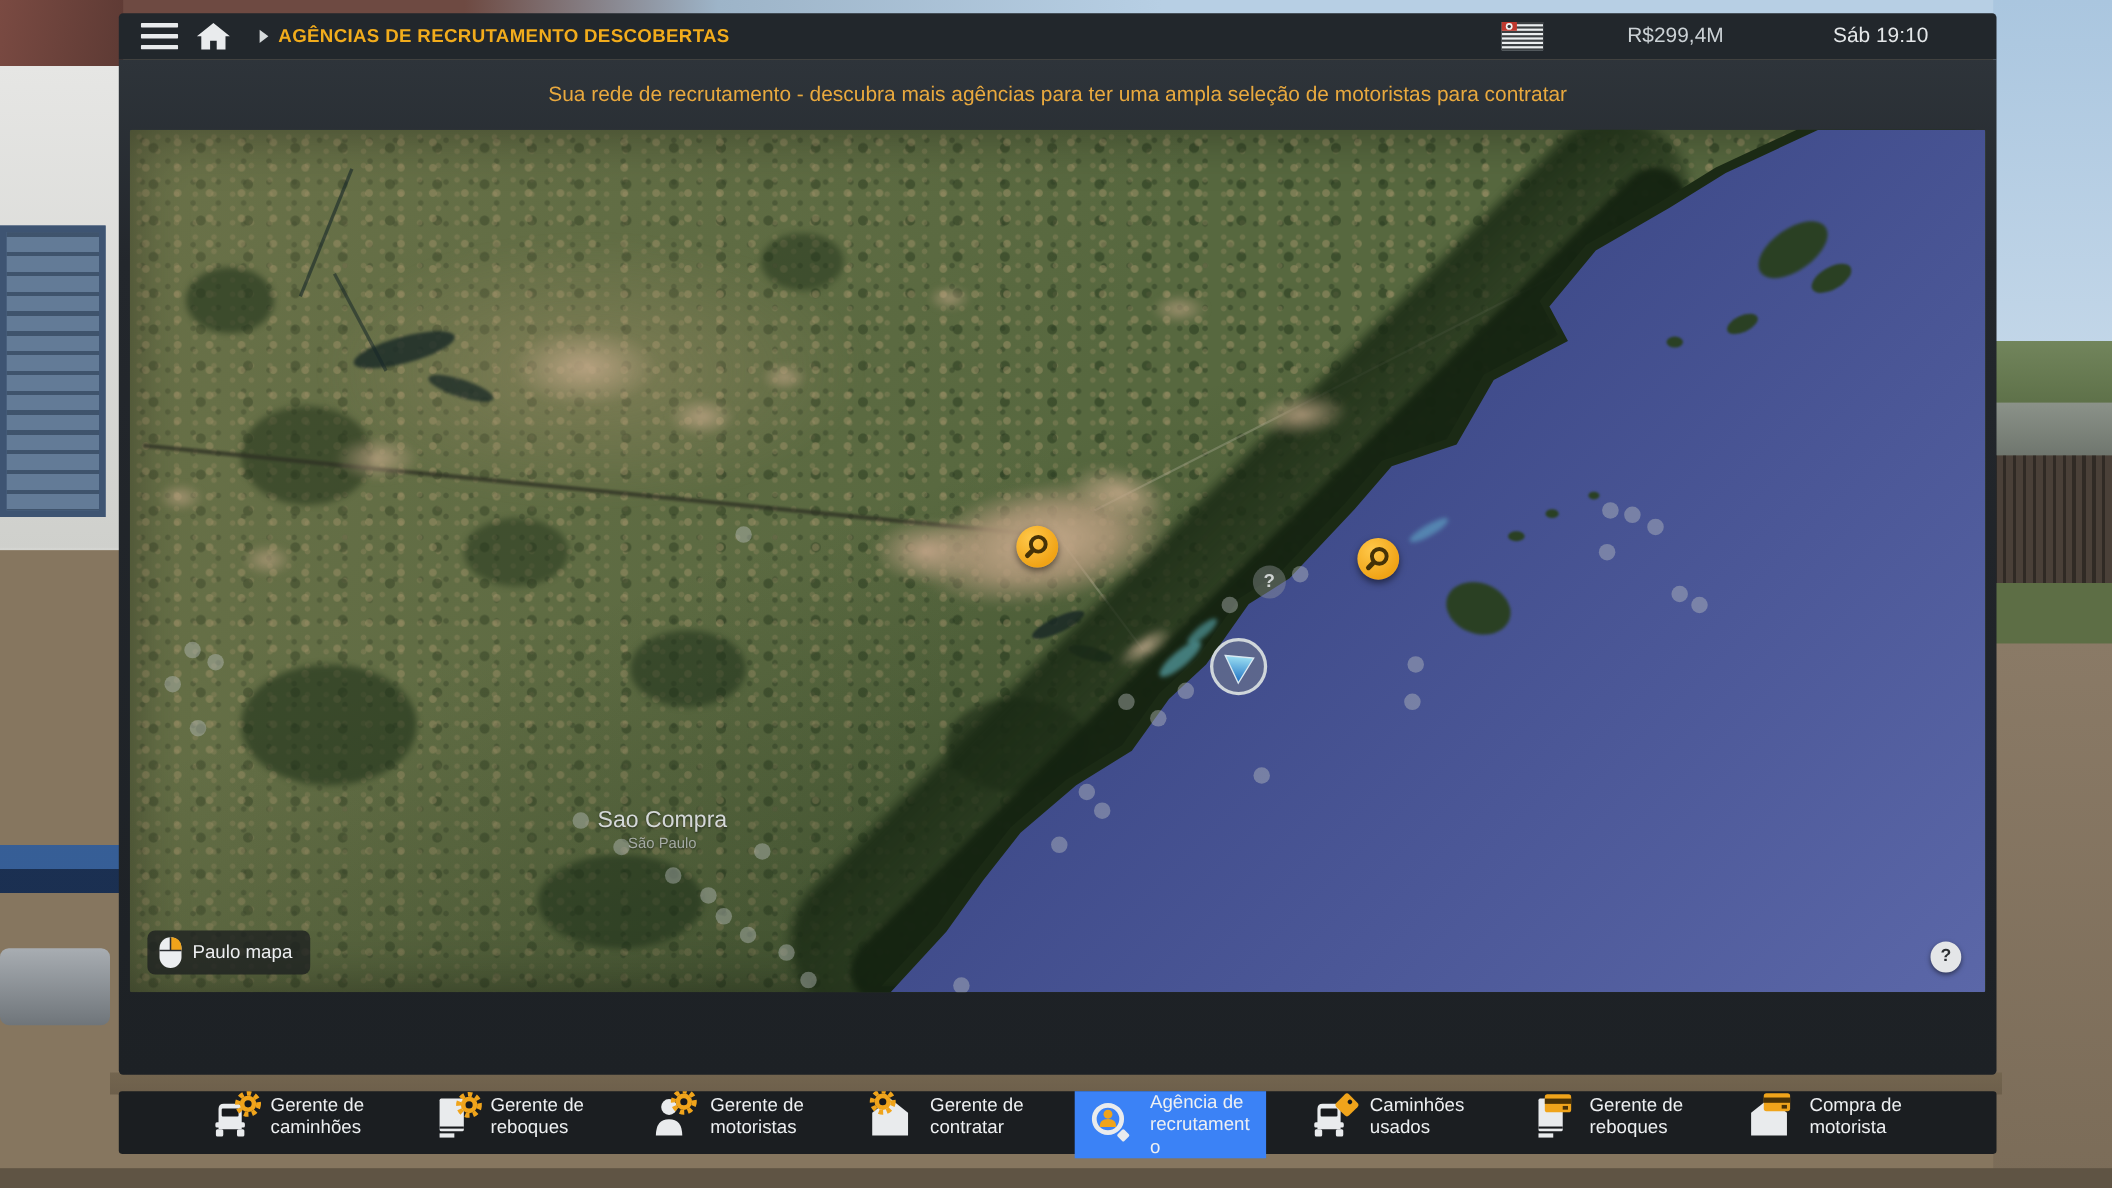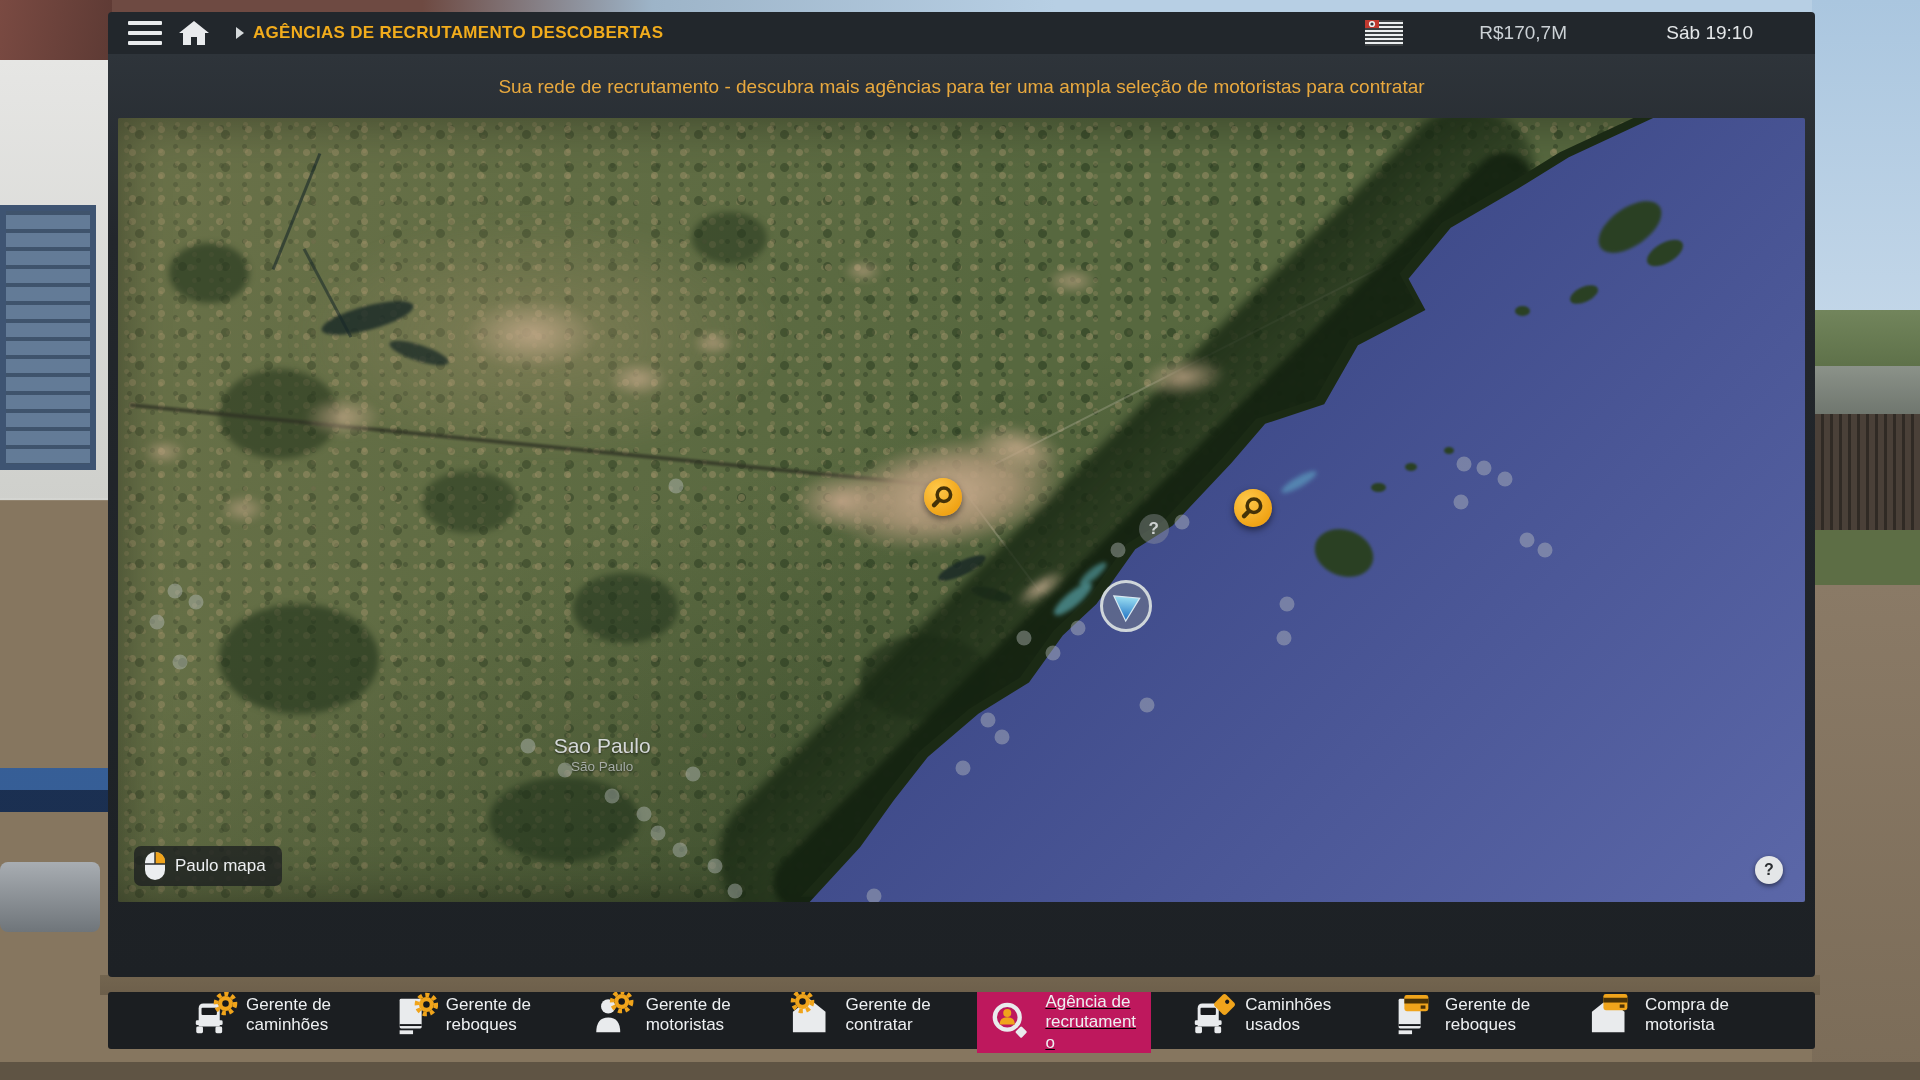--- a/index.html
+++ b/index.html
@@ -84,21 +84,21 @@
   
   .hire-btn{position:absolute;left:50%;top:872px;transform:translateX(-50%);width:360px;height:38px;
     background:linear-gradient(#515c66,#454f58);border:1px solid #5d6770;border-radius:4px;
     color:#f4f6f7;font-weight:bold;font-size:20px;font-family:"Liberation Sans",sans-serif;cursor:pointer;}
 
   
   .toolbar{position:absolute;left:108px;top:992px;width:1707px;height:57px;background:#1b1e21;
     border-radius:3px;display:flex;align-items:flex-start;justify-content:space-between;
     padding:0 64px 16px 70px;box-sizing:border-box;}
   .tb-item{display:flex;align-items:center;gap:8px;padding:0 12px;cursor:pointer;}
-  .tb-item.selected{background:#be185d;text-decoration:underline;}
+  .tb-item.selected{background:#3b82f6;}
   .tb-icon{display:flex;align-items:center;}
   .tb-label{width:94px;font-size:17px;line-height:1.2;color:#eef0f2;overflow-wrap:break-word;word-break:break-word;}
 </style>
 </head>
 <body>
 
 <div>
   <div class="bg bg-topstrip"></div>
   <div class="bg bg-roof"></div>
   <div class="bg bg-wall"></div>
@@ -146,21 +146,21 @@
           <rect y="12" width="38" height="2"></rect>
           <rect y="16" width="38" height="2"></rect>
           <rect y="20" width="38" height="2"></rect>
           <rect y="24" width="38" height="2"></rect>
         </g>
       <rect width="14" height="8" fill="#c0392f"></rect>
       <circle cx="7" cy="4" r="3.1" fill="#f2f3f4"></circle>
       <circle cx="7" cy="4" r="1.6" fill="#35383b"></circle>
     </svg>
   </span>
-  <span class="hdr-abs money">R$170,7M</span>
+  <span class="hdr-abs money">R$299,4M</span>
   <span class="hdr-abs clock">Sáb 19:10</span>
 </div>
 
 <div class="panel">
   <div class="subtitle">Sua rede de recrutamento - descubra mais agências para ter uma ampla seleção de motoristas para contratar</div>
 
   <div class="map" id="map">
 
     <div class="blob" style="left:10%;top:12%;width:500px;height:250px;background:radial-gradient(closest-side,rgba(176,154,116,.38),transparent);"></div>
     <div class="blob" style="left:3%;top:16%;width:80px;height:60px;background:rgba(32,50,26,.6);"></div>
@@ -210,21 +210,21 @@
     <div class="blob" style="left:70.9%;top:52.5%;width:60px;height:46px;background:#2a4023;transform:rotate(20deg);filter:blur(1.5px);"></div>
     <div class="blob" style="left:74.3%;top:46.5%;width:15px;height:9px;background:#2a4023;filter:blur(1px);"></div>
     <div class="blob" style="left:76.3%;top:44%;width:12px;height:8px;background:#2a4023;filter:blur(1px);"></div>
     <div class="blob" style="left:78.6%;top:42%;width:10px;height:7px;background:#2a4023;filter:blur(1px);"></div>
     <div class="blob" style="left:87.5%;top:11.5%;width:72px;height:38px;background:#2a4023;transform:rotate(-35deg);filter:blur(1.5px);"></div>
     <div class="blob" style="left:90.5%;top:16%;width:40px;height:20px;background:#2a4023;transform:rotate(-30deg);filter:blur(1px);"></div>
     <div class="blob" style="left:86%;top:21.5%;width:30px;height:15px;background:#2a4023;transform:rotate(-25deg);filter:blur(1px);"></div>
     <div class="blob" style="left:82.8%;top:24%;width:15px;height:10px;background:#2a4023;filter:blur(1px);"></div>
 
     <div class="city-label">
-      <span class="big">Sao Paulo</span>
+      <span class="big">Sao Compra</span>
       <span class="small">São Paulo</span>
     </div>
     <div class="move-chip">
       <svg viewBox="0 0 22 30" width="22" height="30">
         <rect x="1" y="1" width="20" height="28" rx="10" fill="#eceef0"></rect>
         <path d="M11 1 h1 a9 9 0 0 1 9 9 v3 h-10 z" fill="#f0a41b"></path>
         <line x1="11" y1="1" x2="11" y2="13" stroke="#2a2d30" stroke-width="1.4"></line>
         <line x1="1" y1="13" x2="21" y2="13" stroke="#2a2d30" stroke-width="1.4"></line>
       </svg>
       <span>Paulo mapa</span>

